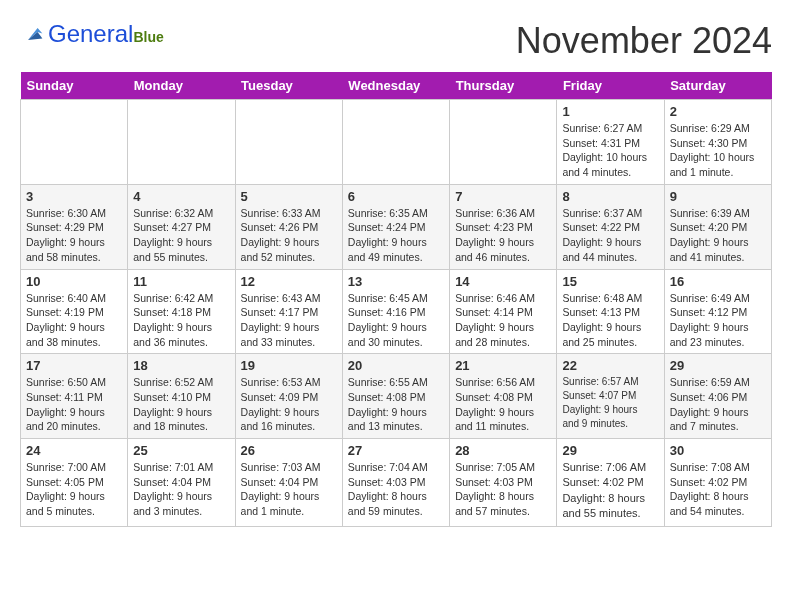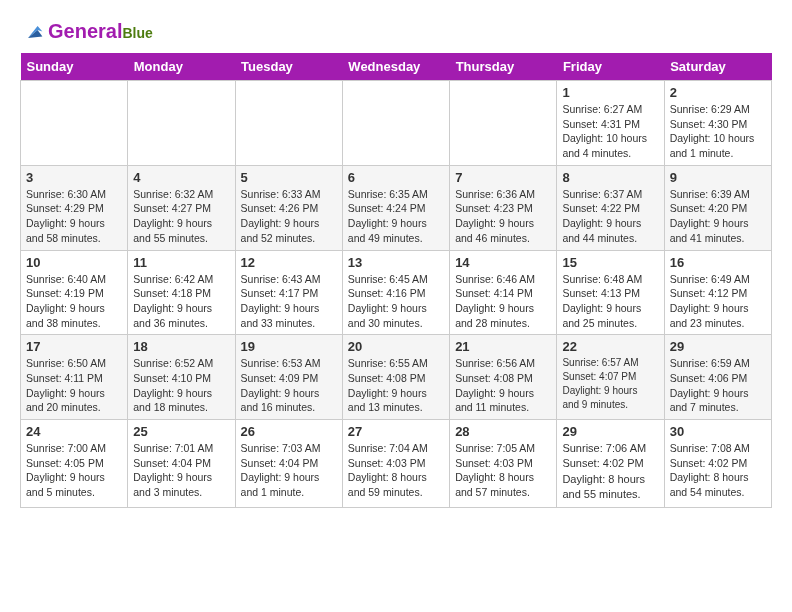--- a/index.html
+++ b/index.html
@@ -15,23 +15,23 @@
       justify-content: space-between;
       align-items: flex-start;
       margin-bottom: 10px;
     }
     .logo {
       display: flex;
       align-items: center;
       gap: 4px;
     }
     .logo-text-general {
-      font-size: 20px;
-      font-weight: bold;
-      color: #a21caf;
+      font-size: 24px;
+      font-weight: normal;
+      color: #1d4ed8;
     }
     .logo-text-blue {
       font-size: 14px;
       font-weight: bold;
       color: #4d7c0f;
     }
     .logo-icon {
       width: 24px;
       height: 20px;
     }
@@ -94,20 +94,21 @@
   <div class="logo">
     <svg class="logo-icon" viewBox="0 0 30 25" xmlns="http://www.w3.org/2000/svg">
       <polygon points="10,20 22,5 28,12 22,10" fill="#4a90d9"></polygon>
       <polygon points="10,20 22,10 28,18" fill="#2a5fa0"></polygon>
     </svg>
     <div>
       <span class="logo-text-general">General</span><span class="logo-text-blue">Blue</span>
     </div>
   </div>
   <div class="title-area">
+    <div class="month-title">November 2024</div>
   </div>
 </div>
 
 <table>
   <thead>
     <tr>
     <th>Sunday</th>
         <th>Monday</th>
         <th>Tuesday</th>
         <th>Wednesday</th>

